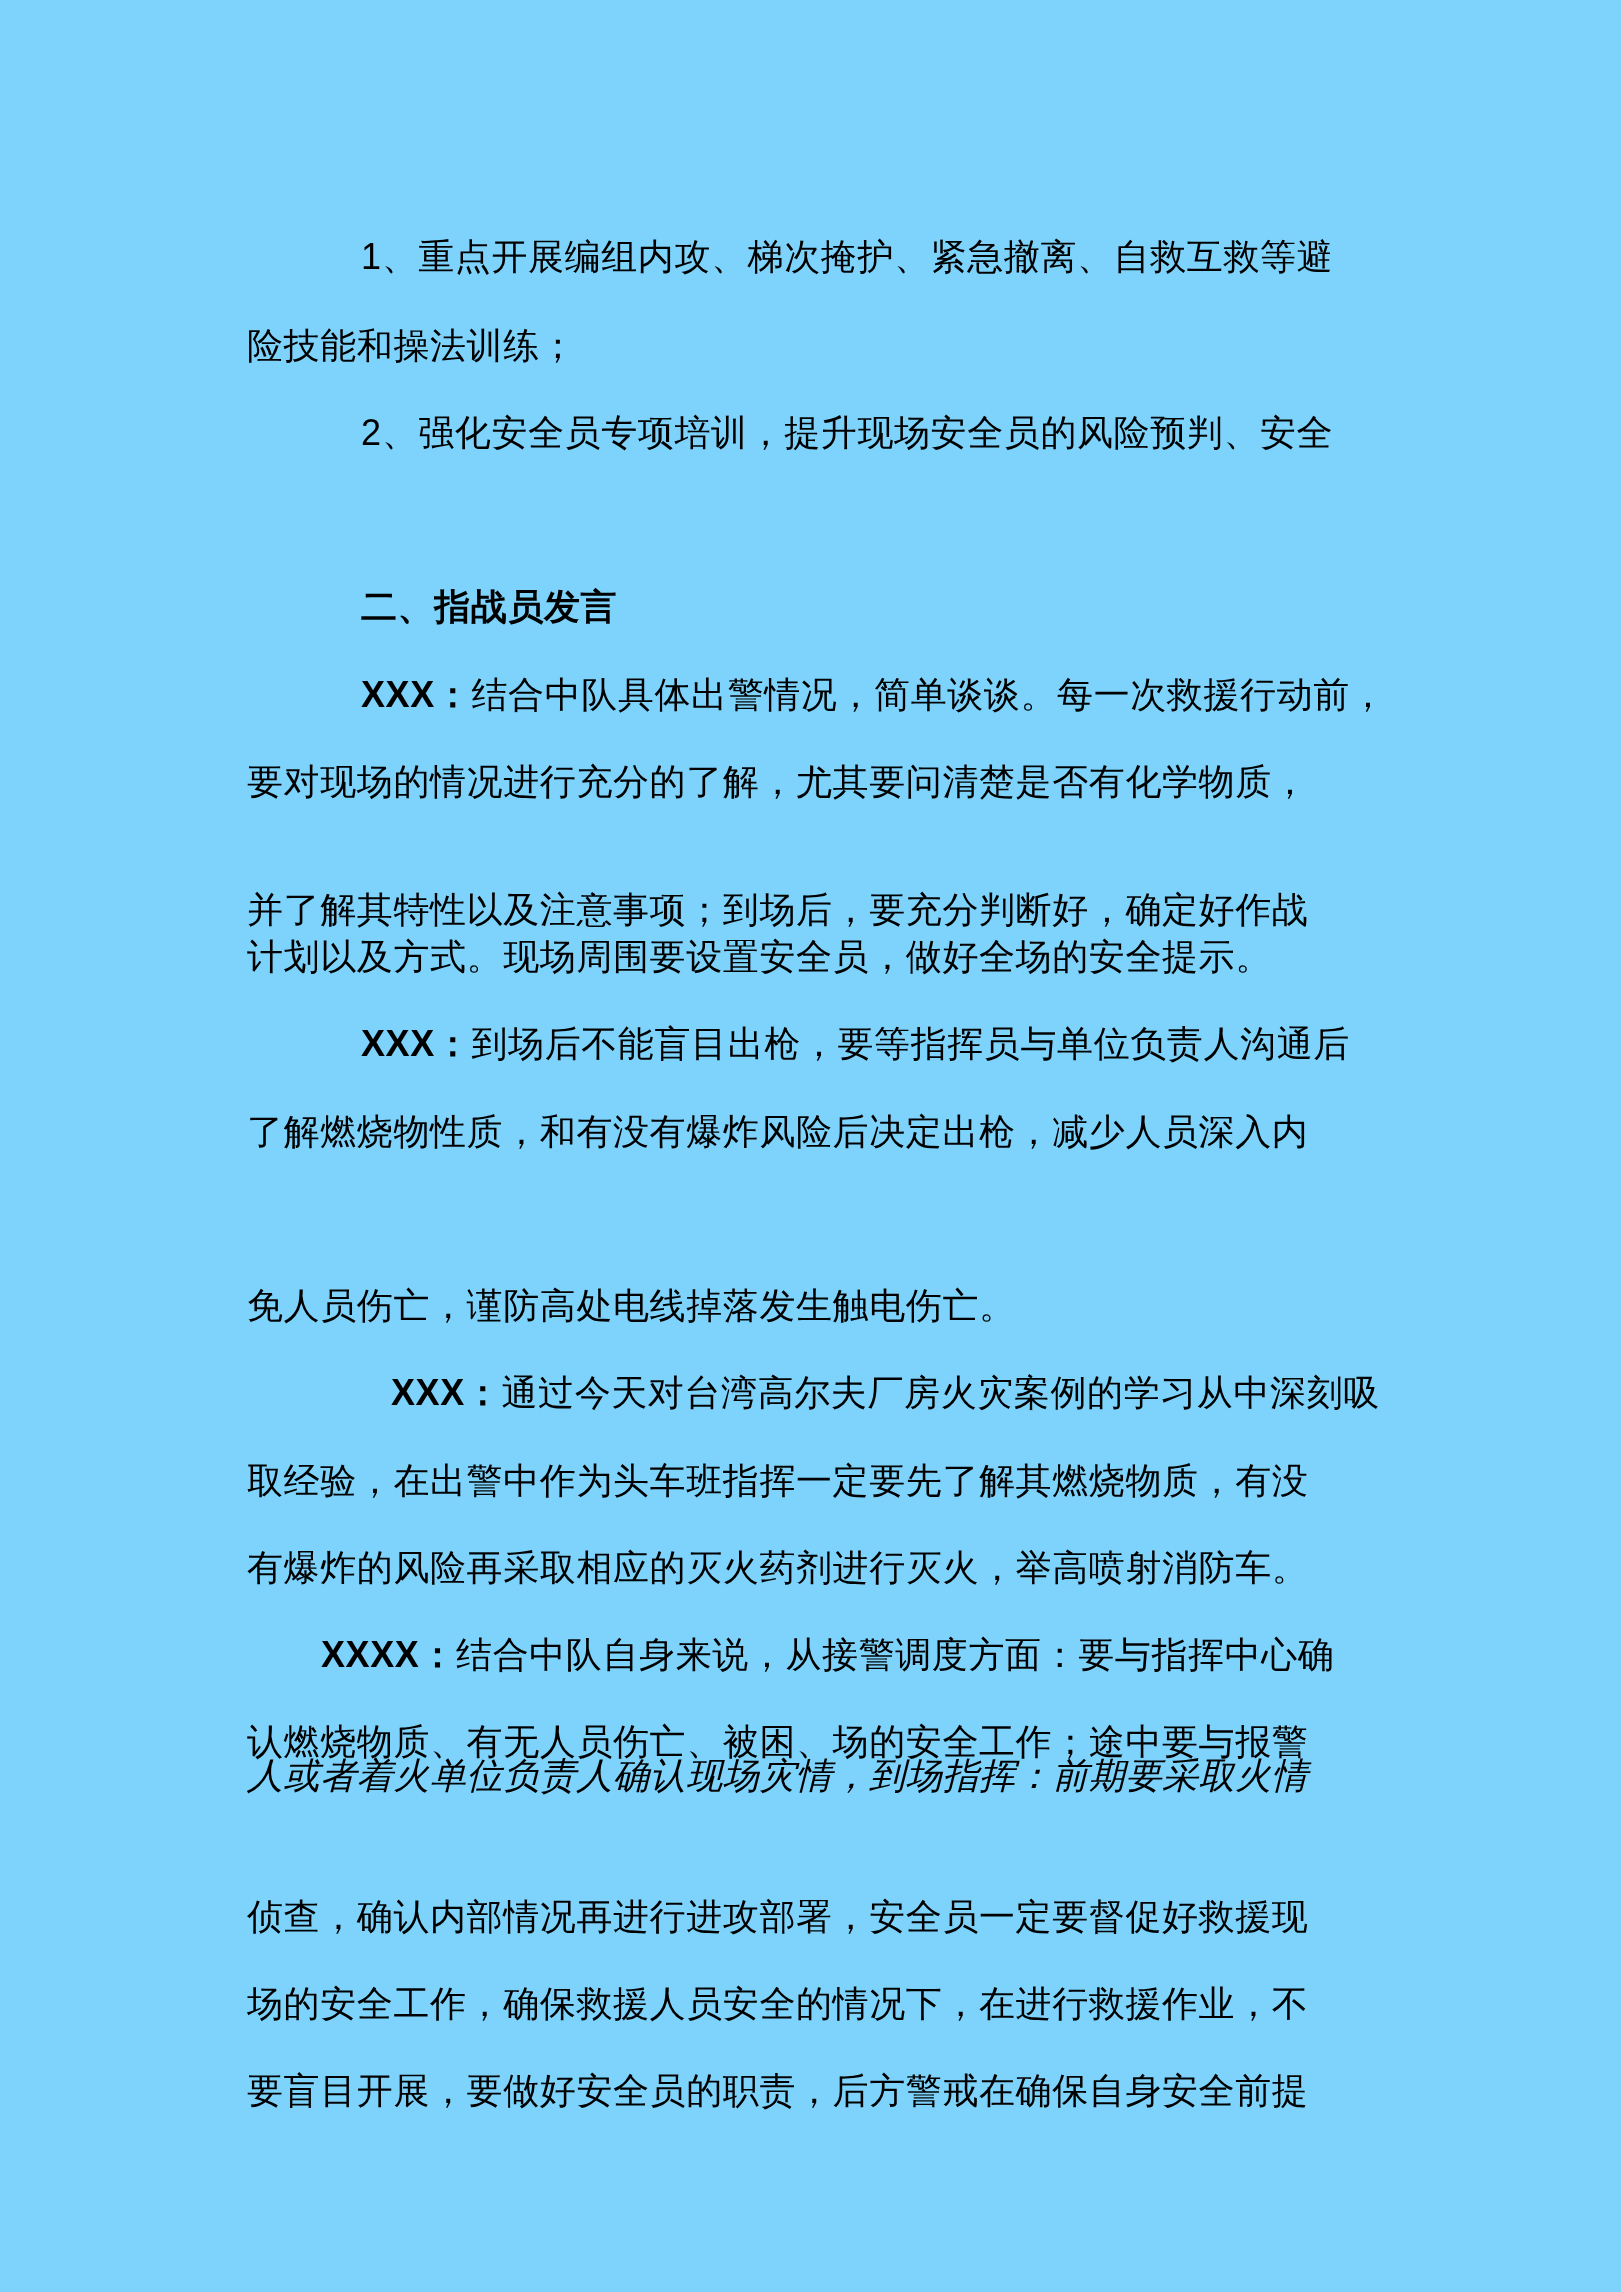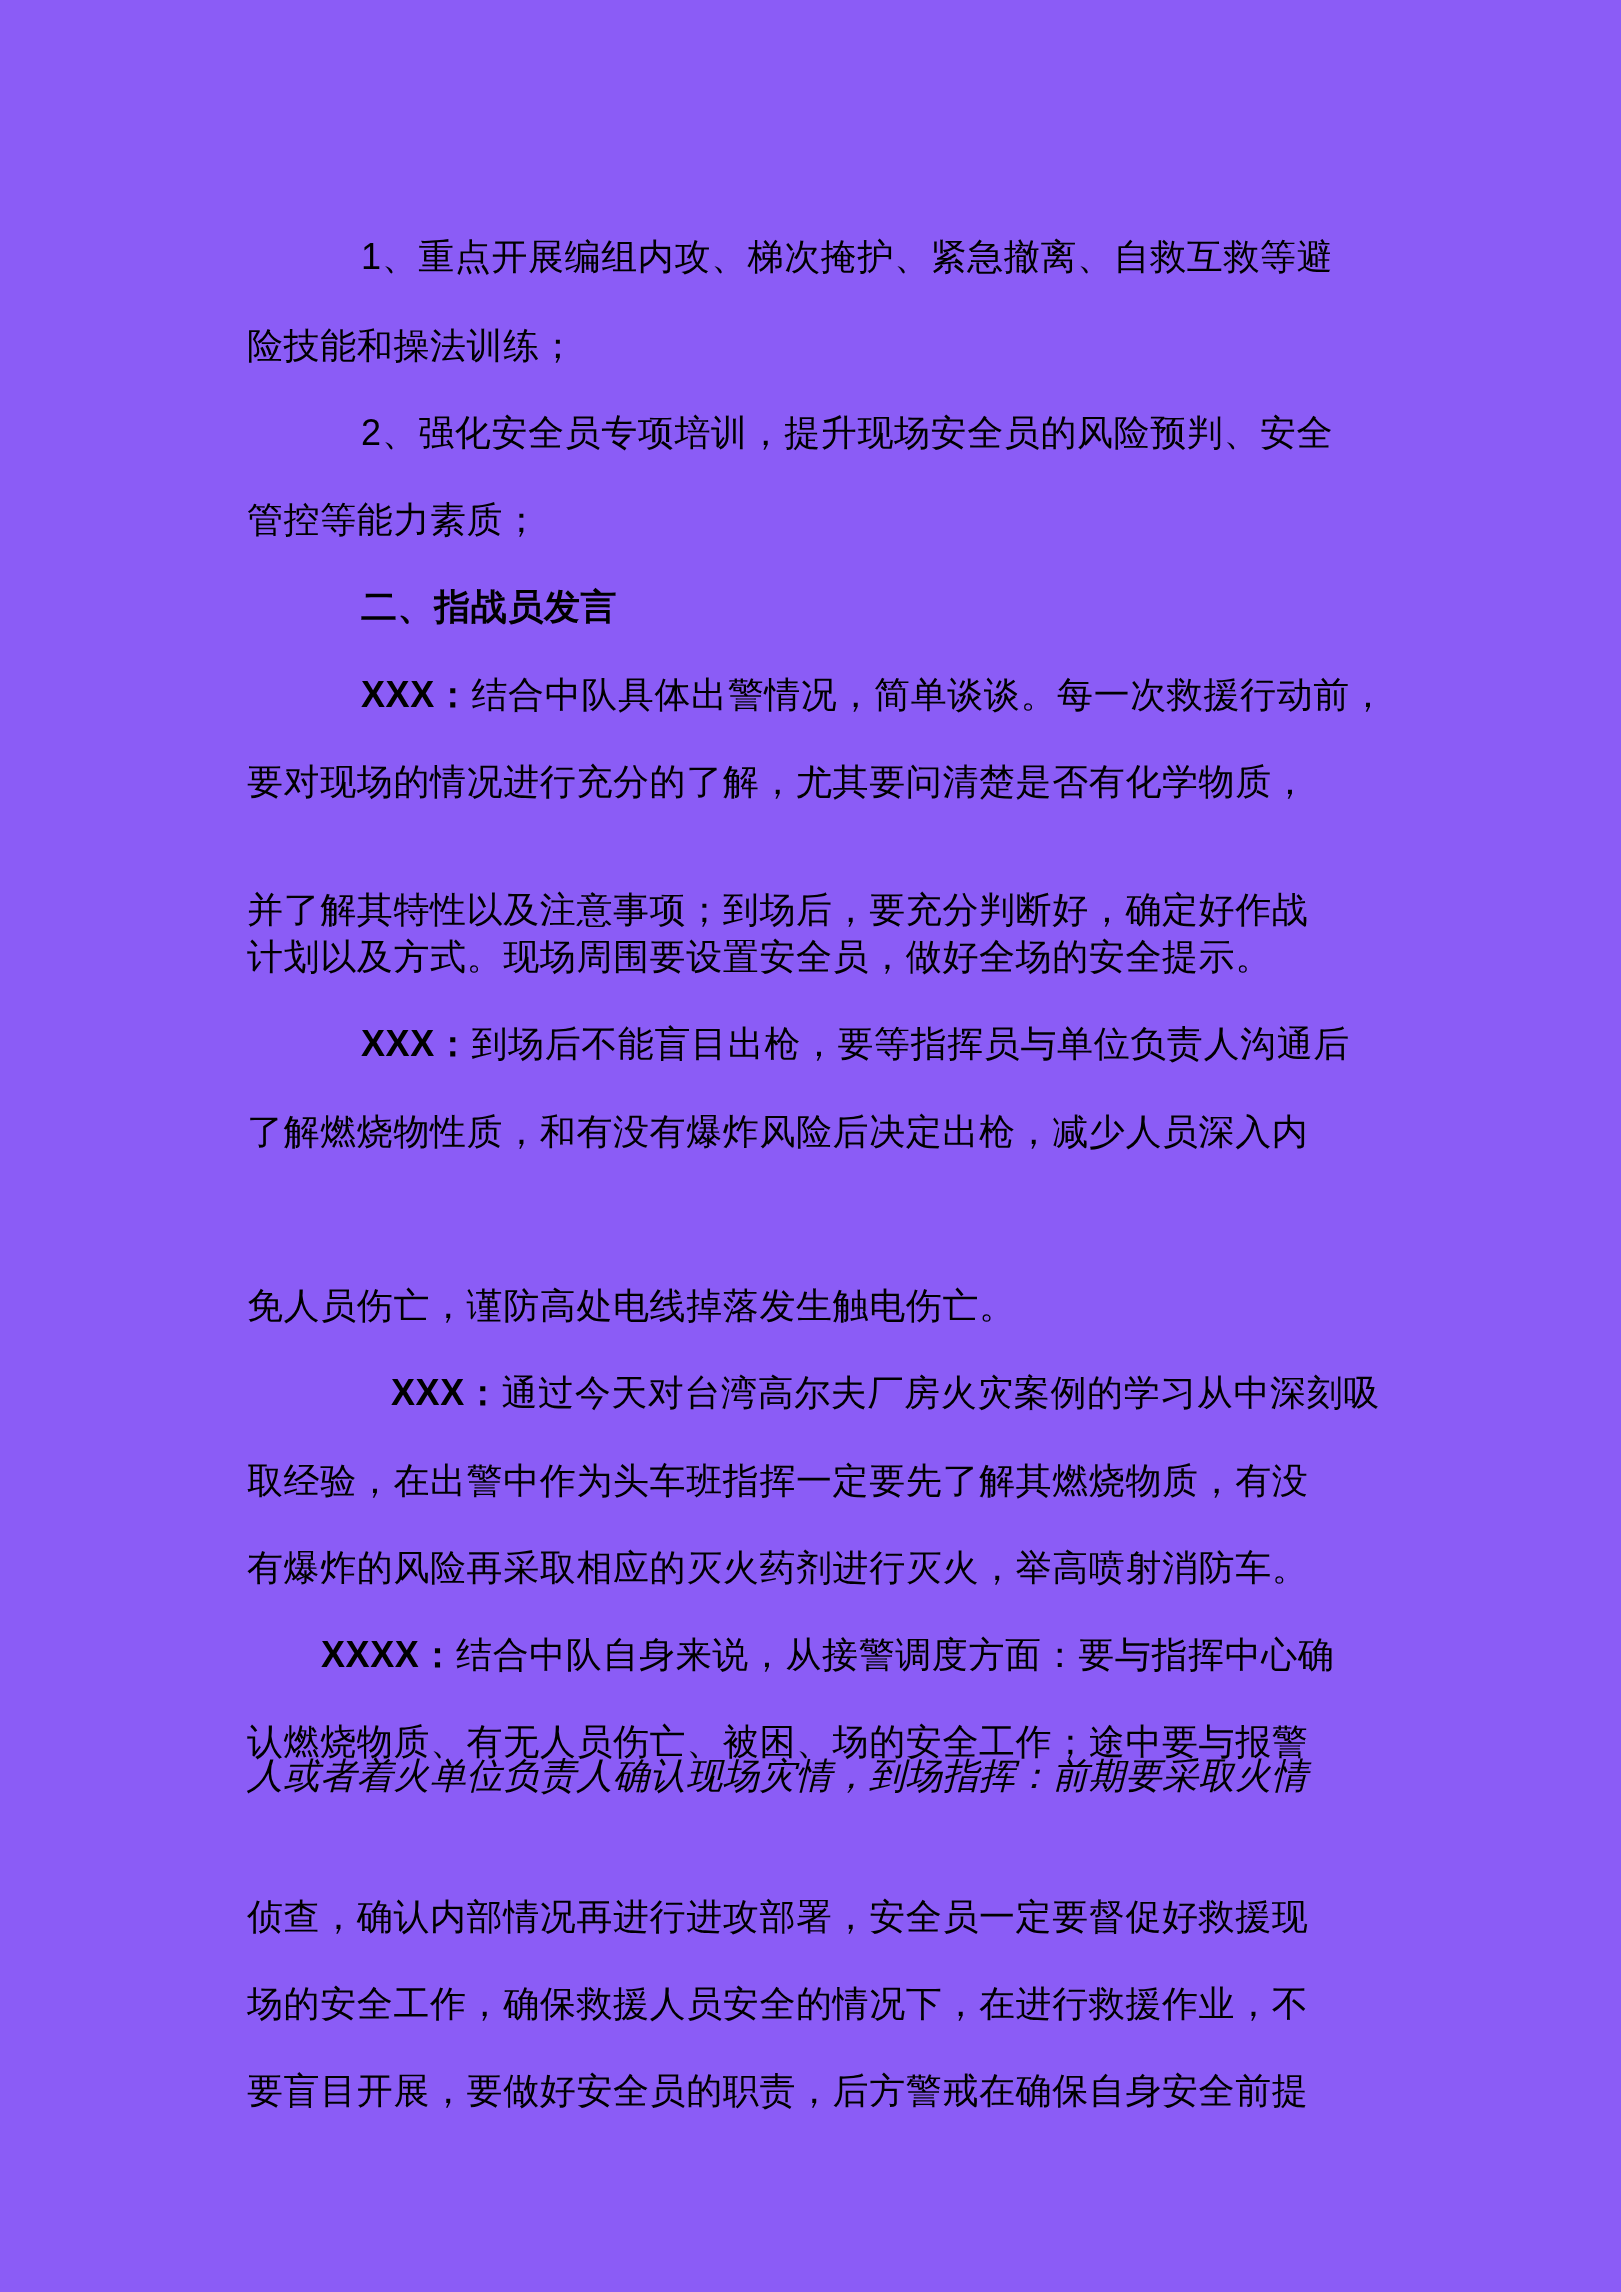--- a/index.html
+++ b/index.html
@@ -14,21 +14,21 @@
       overflow: hidden;
       font-family: "DejaVu Serif", "Liberation Serif", serif;
       color: #000000;
     }
     .page {
       position: absolute;
       left: 0;
       top: 0;
       width: 1621px;
       height: 2293px;
-      background: #8b5cf6;
+      background: #7dd3fc;
     }
     .line {
       position: absolute;
       left: 247px;
       width: 1137px;
       height: 59px;
       font-size: 36px;
       line-height: 59px;
       white-space: nowrap;
       letter-spacing: 0.6px;
@@ -49,21 +49,20 @@
   </style>
 </head>
 <body>
 
 <div class="page">
 
   <div class="line indent" style="top:227px;"><span class="num">1</span><span>、重点开展编组内攻、梯次掩护、紧急撤离、自救互救等避</span></div>
   <div class="line" style="top:316px;">险技能和操法训练；</div>
 
   <div class="line indent" style="top:403px;"><span class="num">2</span><span>、强化安全员专项培训，提升现场安全员的风险预判、安全</span></div>
-  <div class="line" style="top:490px;">管控等能力素质；</div>
 
   <div class="line indent heading" style="top:577px;">二、指战员发言</div>
 
   <div class="line indent" style="top:665px;"><span class="speaker">XXX</span><span class="speaker">：</span><span>结合中队具体出警情况，简单谈谈。每一次救援行动前，</span></div>
   <div class="line" style="top:752px;">要对现场的情况进行充分的了解，尤其要问清楚是否有化学物质，</div>
   <div class="line" style="top:880px;">并了解其特性以及注意事项；到场后，要充分判断好，确定好作战</div>
   <div class="line" style="top:927px;">计划以及方式。现场周围要设置安全员，做好全场的安全提示。</div>
 
   <div class="line indent" style="top:1014px;"><span class="speaker">XXX</span><span class="speaker">：</span><span>到场后不能盲目出枪，要等指挥员与单位负责人沟通后</span></div>
   <div class="line" style="top:1102px;">了解燃烧物性质，和有没有爆炸风险后决定出枪，减少人员深入内</div>

